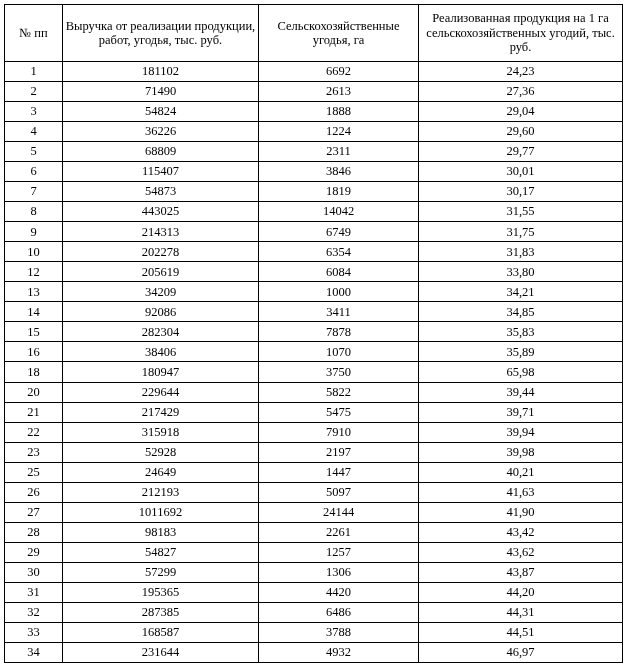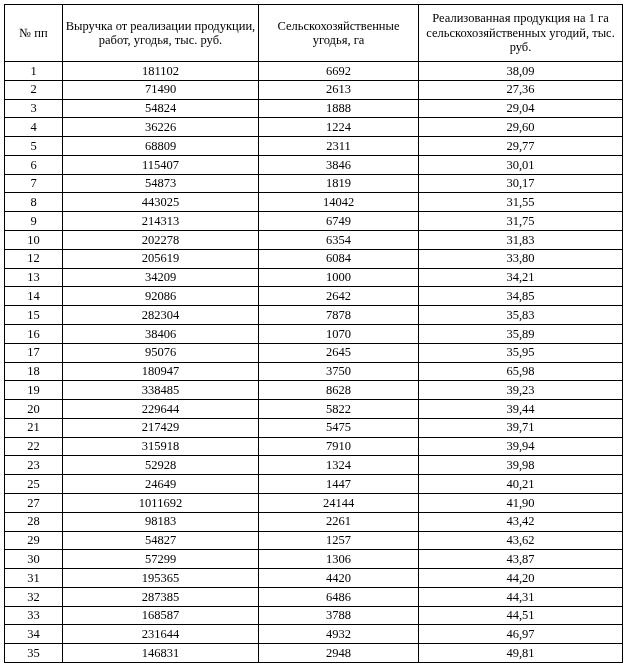--- a/index.html
+++ b/index.html
@@ -57,21 +57,21 @@
         <th>Выручка от реализации продукции, работ, угодья, тыс. руб.</th>
         <th>Сельскохозяйственные угодья, га</th>
         <th>Реализованная продукция на 1 га сельскохозяйственных угодий, тыс. руб.</th>
       </tr>
     </thead>
     <tbody id="table-body">
         <tr>
           <td>1</td>
           <td>181102</td>
           <td>6692</td>
-          <td>38,09</td>
+          <td>24,23</td>
         </tr>
         <tr>
           <td>2</td>
           <td>71490</td>
           <td>2613</td>
           <td>27,36</td>
         </tr>
         <tr>
           <td>3</td>
           <td>54824</td>
@@ -128,84 +128,78 @@
         </tr>
         <tr>
           <td>13</td>
           <td>34209</td>
           <td>1000</td>
           <td>34,21</td>
         </tr>
         <tr>
           <td>14</td>
           <td>92086</td>
-          <td>2642</td>
+          <td>3411</td>
           <td>34,85</td>
         </tr>
         <tr>
           <td>15</td>
           <td>282304</td>
           <td>7878</td>
           <td>35,83</td>
         </tr>
         <tr>
           <td>16</td>
           <td>38406</td>
           <td>1070</td>
           <td>35,89</td>
         </tr>
         <tr>
-          <td>17</td>
-          <td>95076</td>
-          <td>2645</td>
-          <td>35,95</td>
-        </tr>
-        <tr>
           <td>18</td>
           <td>180947</td>
           <td>3750</td>
           <td>65,98</td>
         </tr>
         <tr>
-          <td>19</td>
-          <td>338485</td>
-          <td>8628</td>
-          <td>39,23</td>
-        </tr>
-        <tr>
           <td>20</td>
           <td>229644</td>
           <td>5822</td>
           <td>39,44</td>
         </tr>
         <tr>
           <td>21</td>
           <td>217429</td>
           <td>5475</td>
           <td>39,71</td>
         </tr>
         <tr>
           <td>22</td>
           <td>315918</td>
           <td>7910</td>
           <td>39,94</td>
         </tr>
         <tr>
           <td>23</td>
           <td>52928</td>
-          <td>1324</td>
+          <td>2197</td>
           <td>39,98</td>
         </tr>
         <tr>
           <td>25</td>
           <td>24649</td>
           <td>1447</td>
           <td>40,21</td>
         </tr>
         <tr>
+          <td>26</td>
+          <td>212193</td>
+          <td>5097</td>
+          <td>41,63</td>
+        </tr>
+        <tr>
           <td>27</td>
           <td>1011692</td>
           <td>24144</td>
           <td>41,90</td>
         </tr>
         <tr>
           <td>28</td>
           <td>98183</td>
           <td>2261</td>
           <td>43,42</td>
@@ -238,22 +232,16 @@
           <td>33</td>
           <td>168587</td>
           <td>3788</td>
           <td>44,51</td>
         </tr>
         <tr>
           <td>34</td>
           <td>231644</td>
           <td>4932</td>
           <td>46,97</td>
-        </tr>
-        <tr>
-          <td>35</td>
-          <td>146831</td>
-          <td>2948</td>
-          <td>49,81</td>
         </tr>
       </tbody>
   </table>
 </div>
 
 </body></html>

